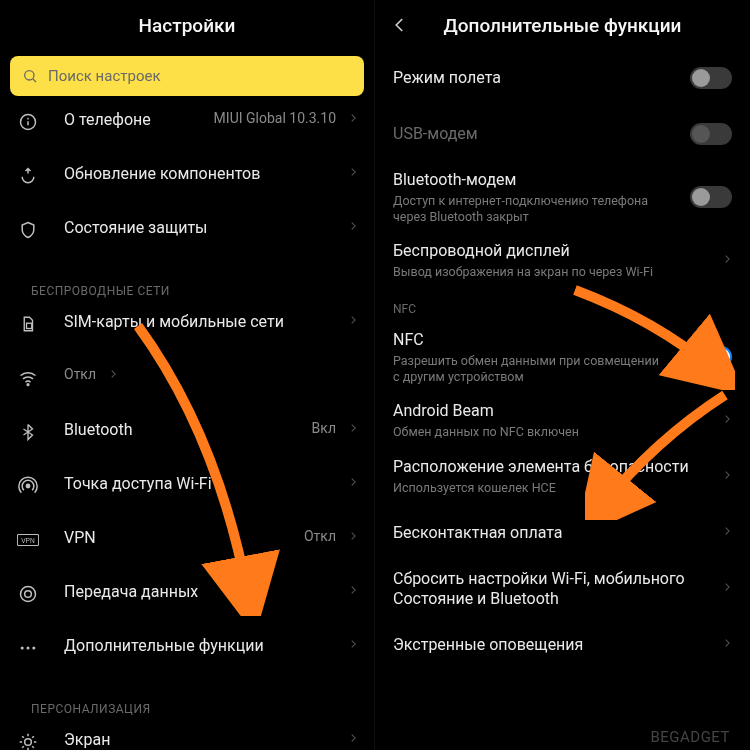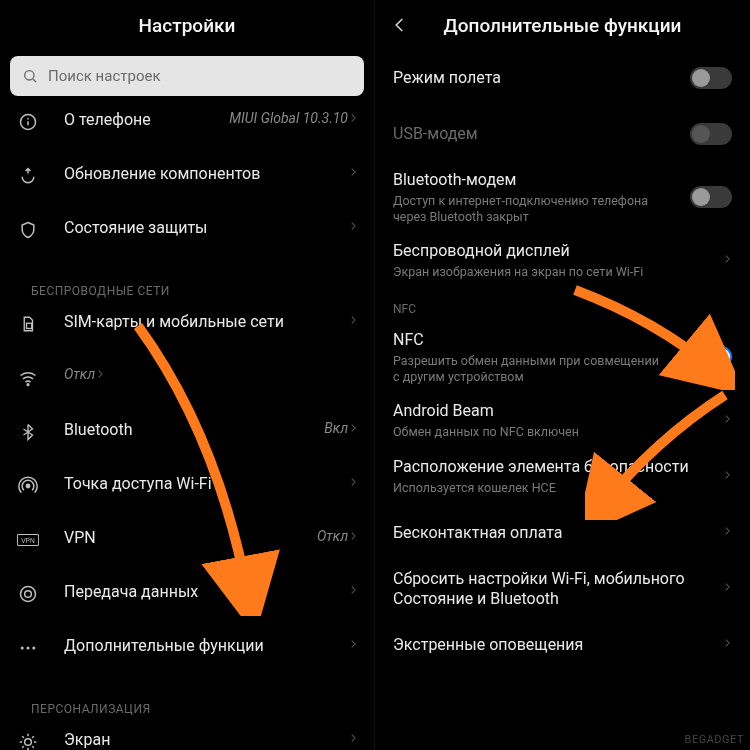--- a/index.html
+++ b/index.html
@@ -3,43 +3,43 @@
 <meta charset="utf-8">
 <style>
   * { margin: 0; padding: 0; box-sizing: border-box; }
   html, body { width: 750px; height: 750px; background: #000; font-family: -apple-system, "Segoe UI", Roboto, Arial, sans-serif; color: #e8e8e8; overflow: hidden; }
   .wrap { display: flex; width: 750px; height: 750px; }
   .pane { width: 375px; height: 750px; background: #000; position: relative; overflow: hidden; }
   .pane-left { border-right: 1px solid #111; }
   .hdr { height: 50px; display: flex; align-items: center; justify-content: center; position: relative; }
   .hdr-title { font-size: 19px; font-weight: 500; color: #f5f5f5; }
   .back { position: absolute; left: 14px; top: 50%; transform: translateY(-50%); width: 22px; height: 22px; display:flex; align-items:center; justify-content:center; }
-  .search { margin: 6px 10px 8px; height: 40px; background: #e5e5e5; border-radius: 8px; display: flex; align-items: center; padding: 0 12px; }
+  .search { margin: 6px 10px 8px; height: 40px; background: #fde047; border-radius: 8px; display: flex; align-items: center; padding: 0 12px; }
   .search svg { flex: 0 0 auto; }
   .search-ph { color: #6a6a6a; font-size: 15px; margin-left: 10px; }
   .row { display: flex; align-items: flex-start; min-height: 54px; padding: 6px 16px; position: relative; }
   .row .ico { width: 24px; height: 24px; display: flex; align-items: center; justify-content: center; margin-right: 24px; color: #bfbfbf; flex:0 0 24px;}
   .row .lbl { font-size: 16px; color: #eaeaea; flex: 1 1 auto; }
-  .row .val { font-size: 14px; color: #8a8a8a; margin-right: 0; font-style: italic; }
+  .row .val { font-size: 14px; color: #8a8a8a; margin-right: 12px; }
   .row .chev { color: #555; flex:0 0 auto;}
   .sect { padding: 18px 31px 8px; font-size: 12px; color: #6a6a6a; letter-spacing: 0.5px; }
   .sect-r { padding: 14px 18px 6px; font-size: 12px; color: #6a6a6a; }
   .row-r { display: flex; align-items: center; min-height: 56px; padding: 8px 18px; position: relative; }
   .row-r .txt { flex: 1 1 auto; padding-right: 28px; }
   .row-r .ttl { font-size: 16px; color: #eaeaea; line-height: 1.25; }
   .row-r .sub { font-size: 12.5px; color: #7a7a7a; margin-top: 3px; line-height: 1.25; }
   .row-r.disabled .ttl { color: #6a6a6a; }
   .row-r.disabled .sub { color: #4f4f4f; }
   .toggle { width: 42px; height: 22px; border-radius: 11px; background: #3a3a3a; position: relative; flex:0 0 42px;}
   .toggle .knob { position: absolute; width: 18px; height: 18px; border-radius: 50%; background: #9a9a9a; top: 2px; left: 2px; }
   .toggle.on { background: #0a84ff; }
   .toggle.on .knob { background: #fff; left: 22px; }
   .toggle.off-dark .knob { background: #555; }
   .arrow { position: absolute; pointer-events: none; }
-  .watermark { position:absolute; right:6px; bottom:4px; font-size:11px; color:#444; letter-spacing:0.5px;}
+  .watermark { position:absolute; right:20px; bottom:4px; font-size:15px; color:#444; letter-spacing:0.5px;}
 </style>
 </head>
 <body>
 
 <div class="wrap">
   <div class="pane pane-left">
 
     <div class="hdr">
       <div class="hdr-title">Настройки</div>
     </div>
@@ -248,21 +248,21 @@
             <div class="ttl">Bluetooth-модем</div>
             <div class="sub">Доступ к интернет-подключению телефона через Bluetooth закрыт</div>
           </div>
           <div class="toggle ">
             <div class="knob"></div>
           </div>
         </div>
         <div class="row-r">
           <div class="txt">
             <div class="ttl">Беспроводной дисплей</div>
-            <div class="sub">Экран изображения на экран по сети Wi-Fi</div>
+            <div class="sub">Вывод изображения на экран по через Wi-Fi</div>
           </div>
           <span class="chev"><svg width="10" height="14" viewBox="0 0 24 24" fill="none" stroke="#555" stroke-width="2.5">
               <polyline points="9 4 17 12 9 20"></polyline>
             </svg></span>
         </div>
       </div>
     <div class="sect-r">NFC</div>
     <div id="rows-r2">
         <div class="row-r">
           <div class="txt">

